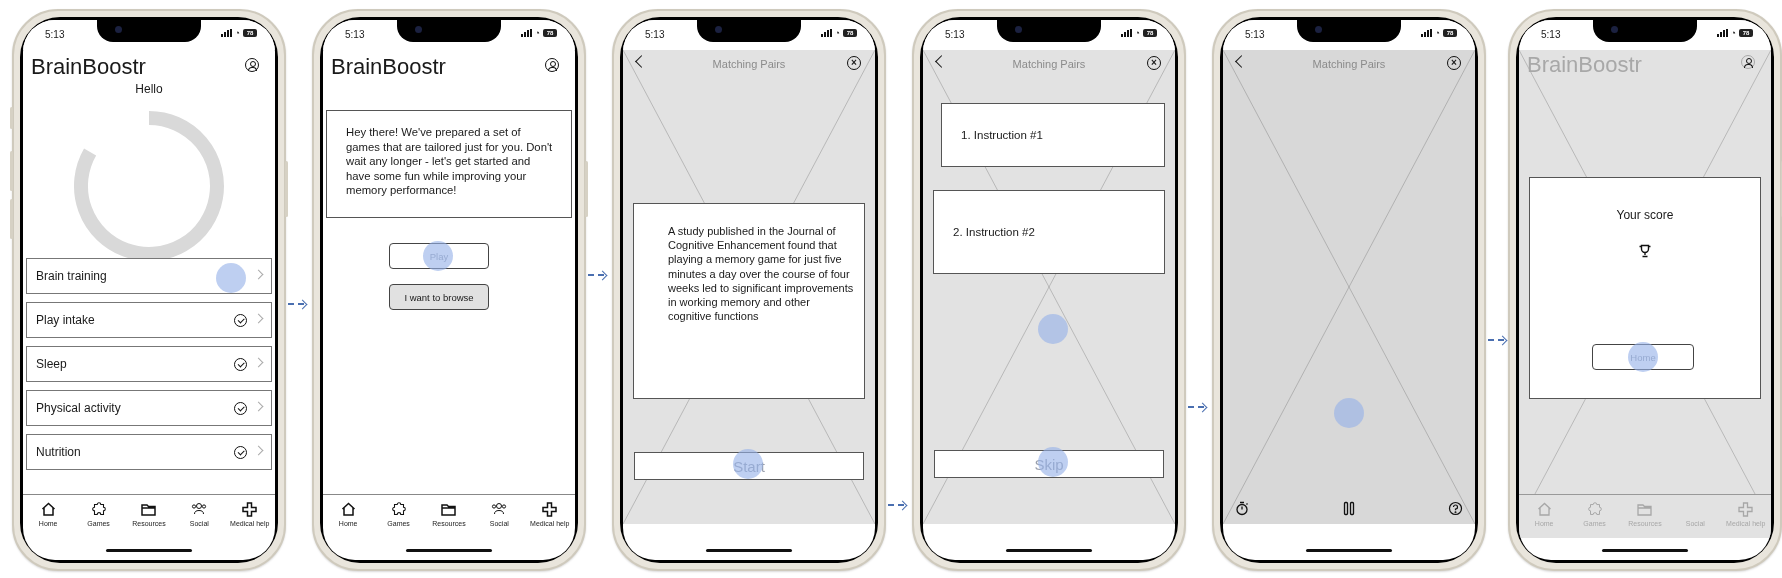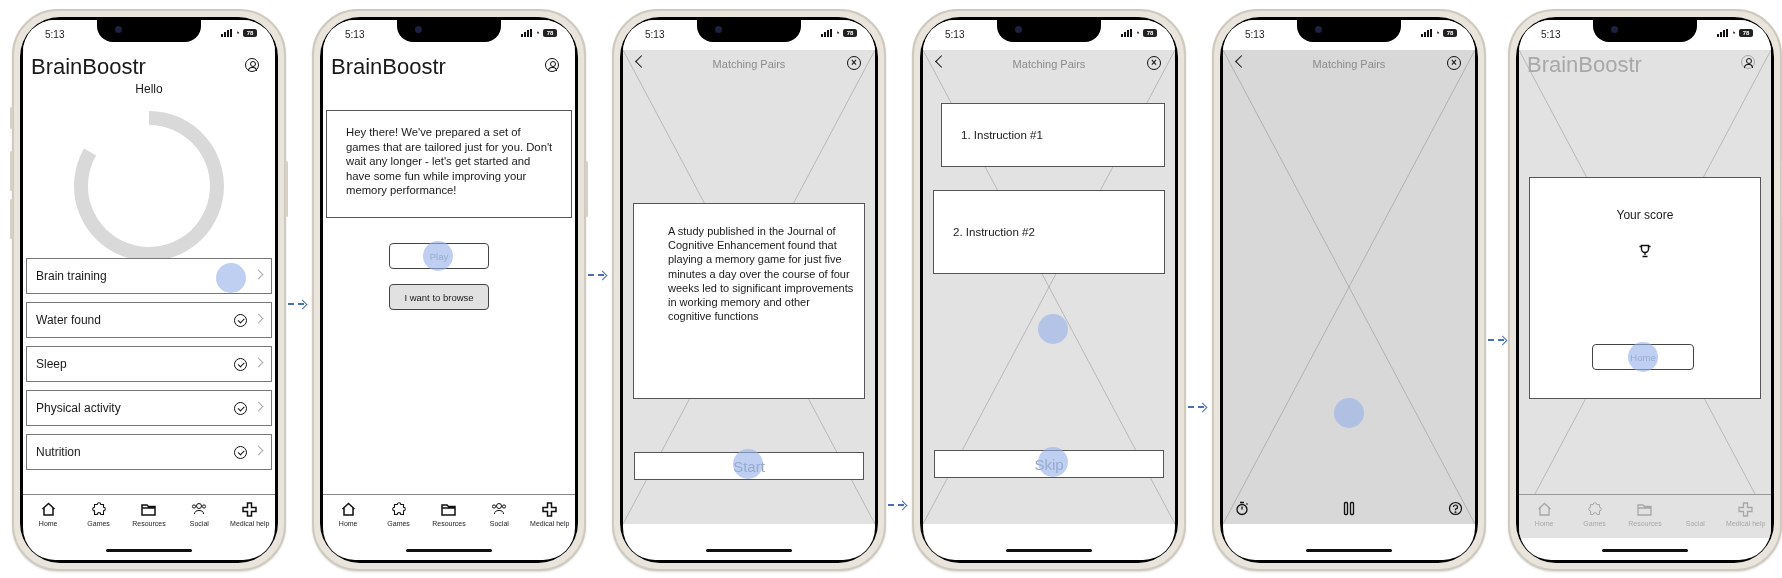--- a/index.html
+++ b/index.html
@@ -134,21 +134,21 @@
       <div class="hello">Hello</div>
       <svg class="ring" width="160" height="160" viewBox="0 0 160 160">
         <path d="M80 12 A68 68 0 1 1 21.1 46" fill="none" stroke="#d9d9d9" stroke-width="14"></path>
       </svg>
       <div class="list">
         <div class="list-item">
           <span>Brain training</span>
           <span class="chev"></span>
         </div>
         <div class="list-item">
-          <span>Water found</span>
+          <span>Play intake</span>
           <span class="check"></span>
           <span class="chev"></span>
         </div>
         <div class="list-item">
           <span>Sleep</span>
           <span class="check"></span>
           <span class="chev"></span>
         </div>
         <div class="list-item">
           <span>Physical activity</span>

